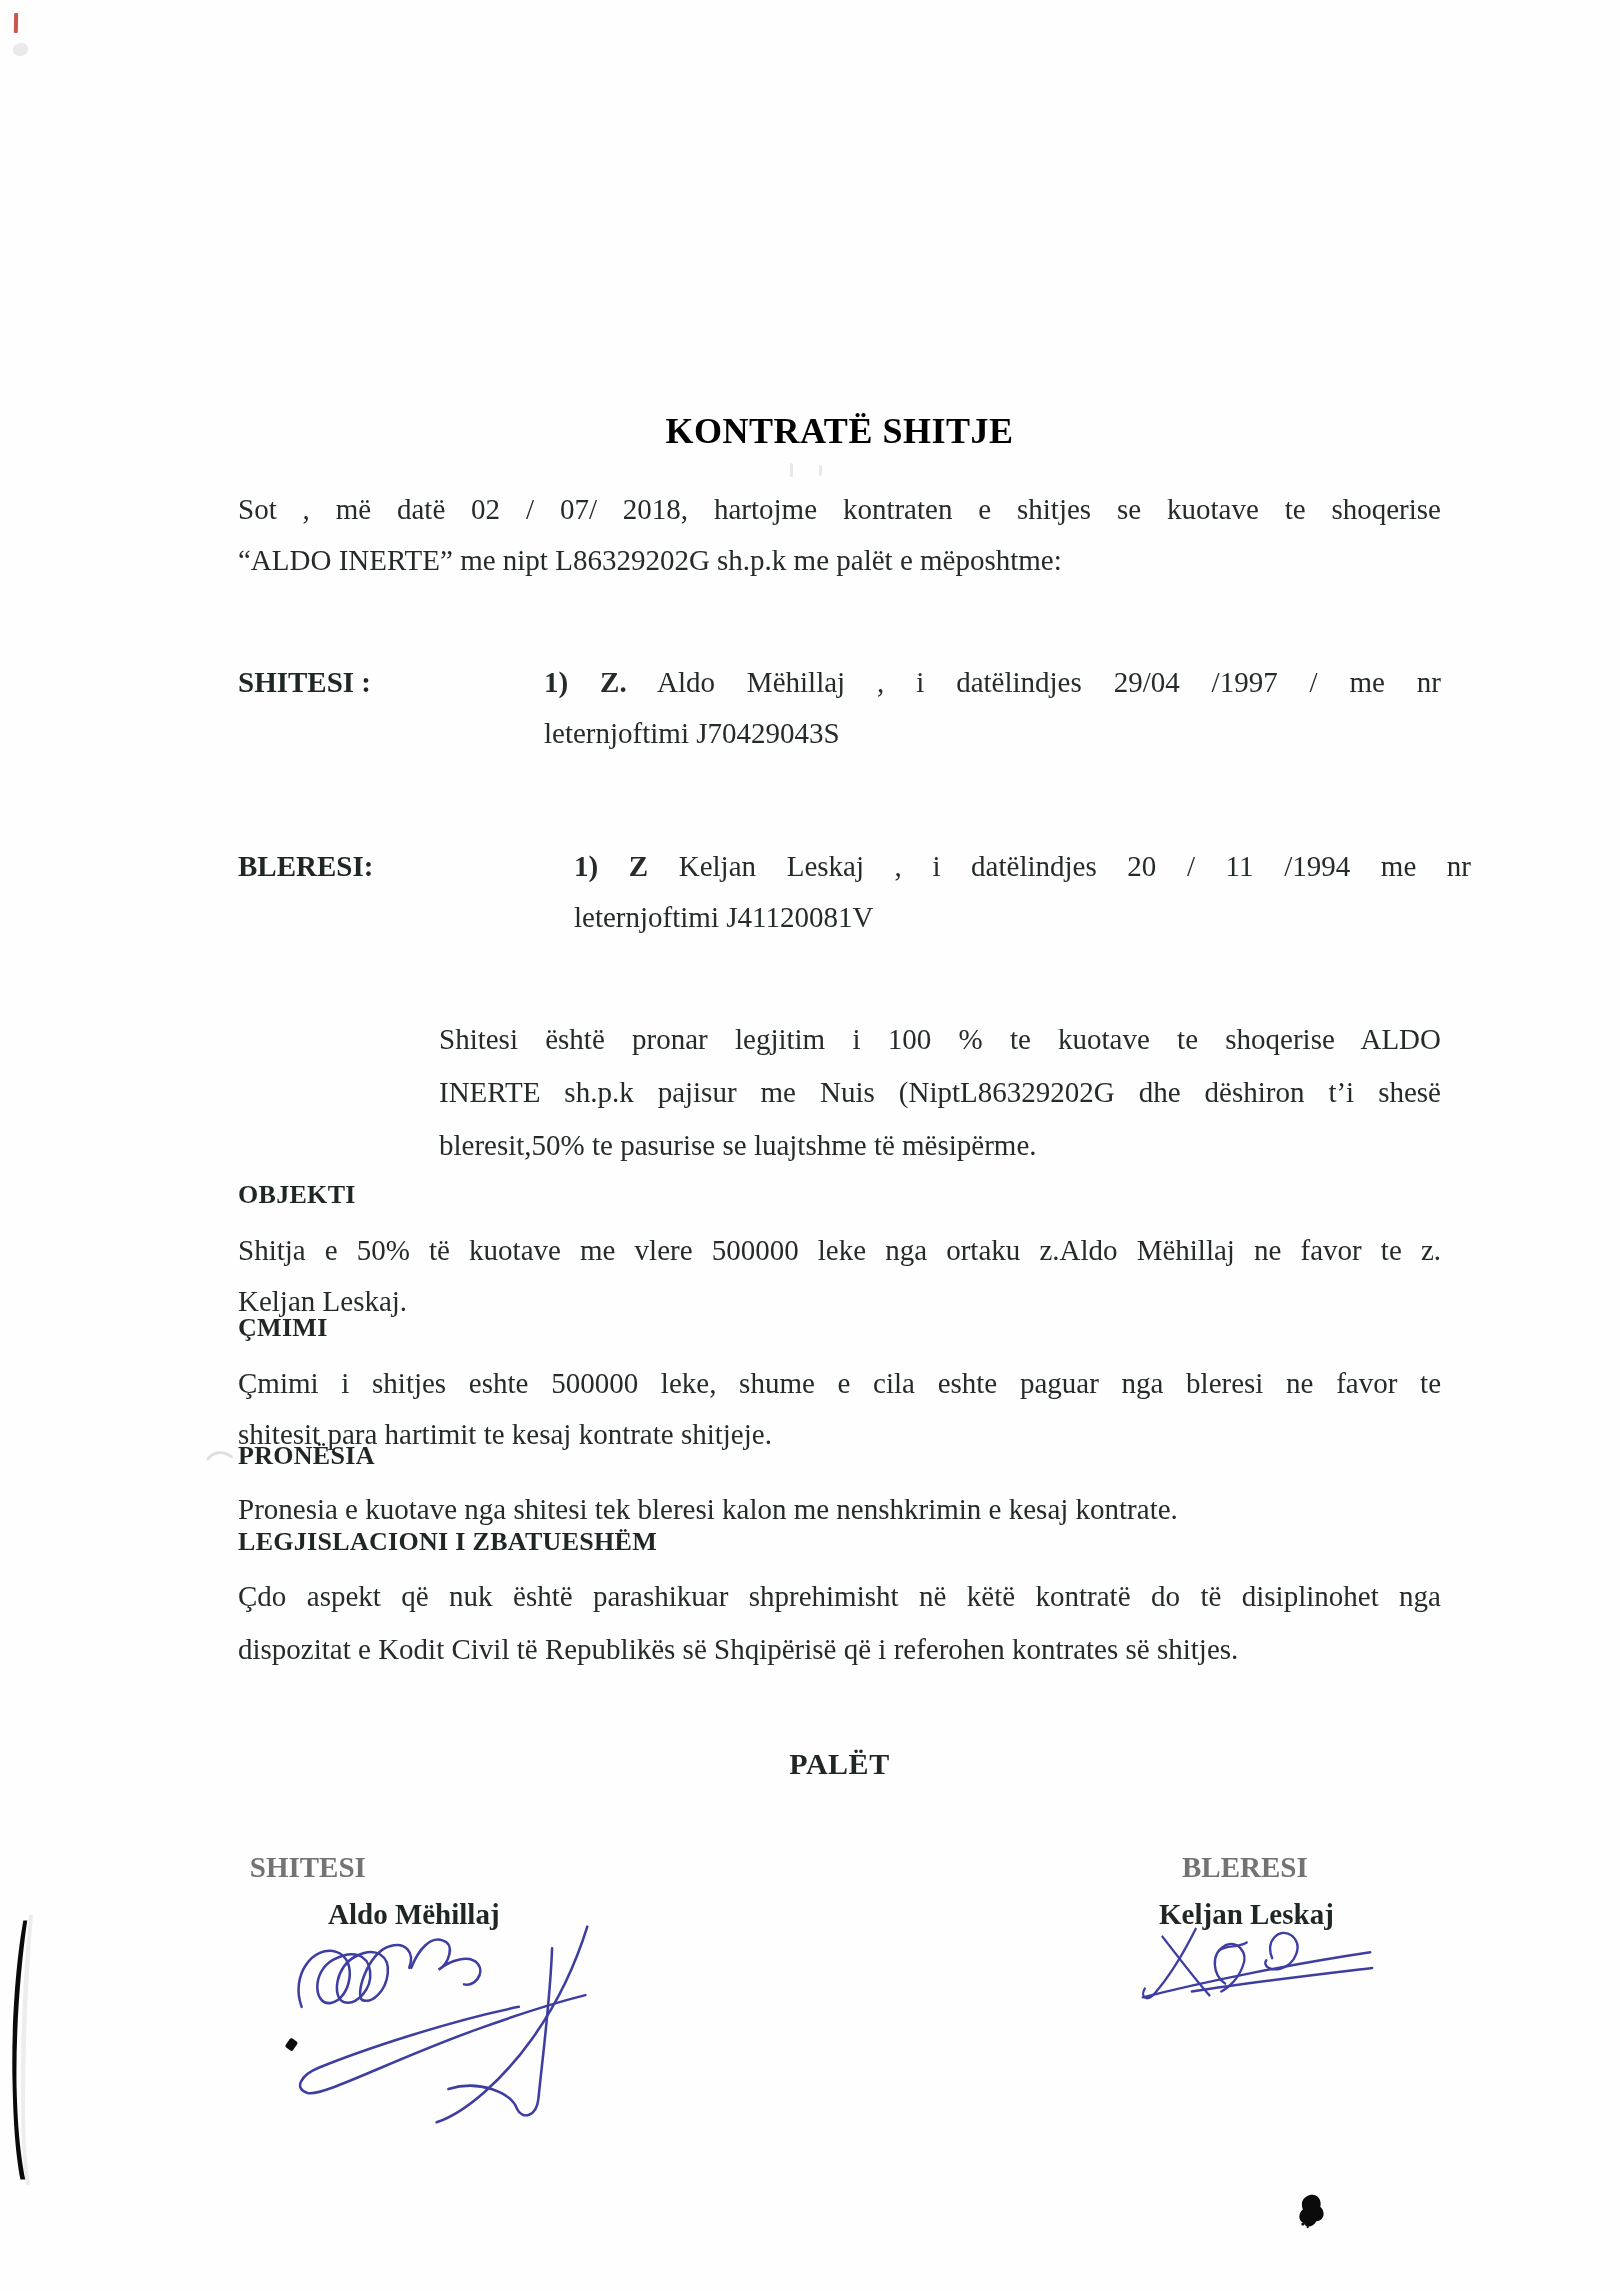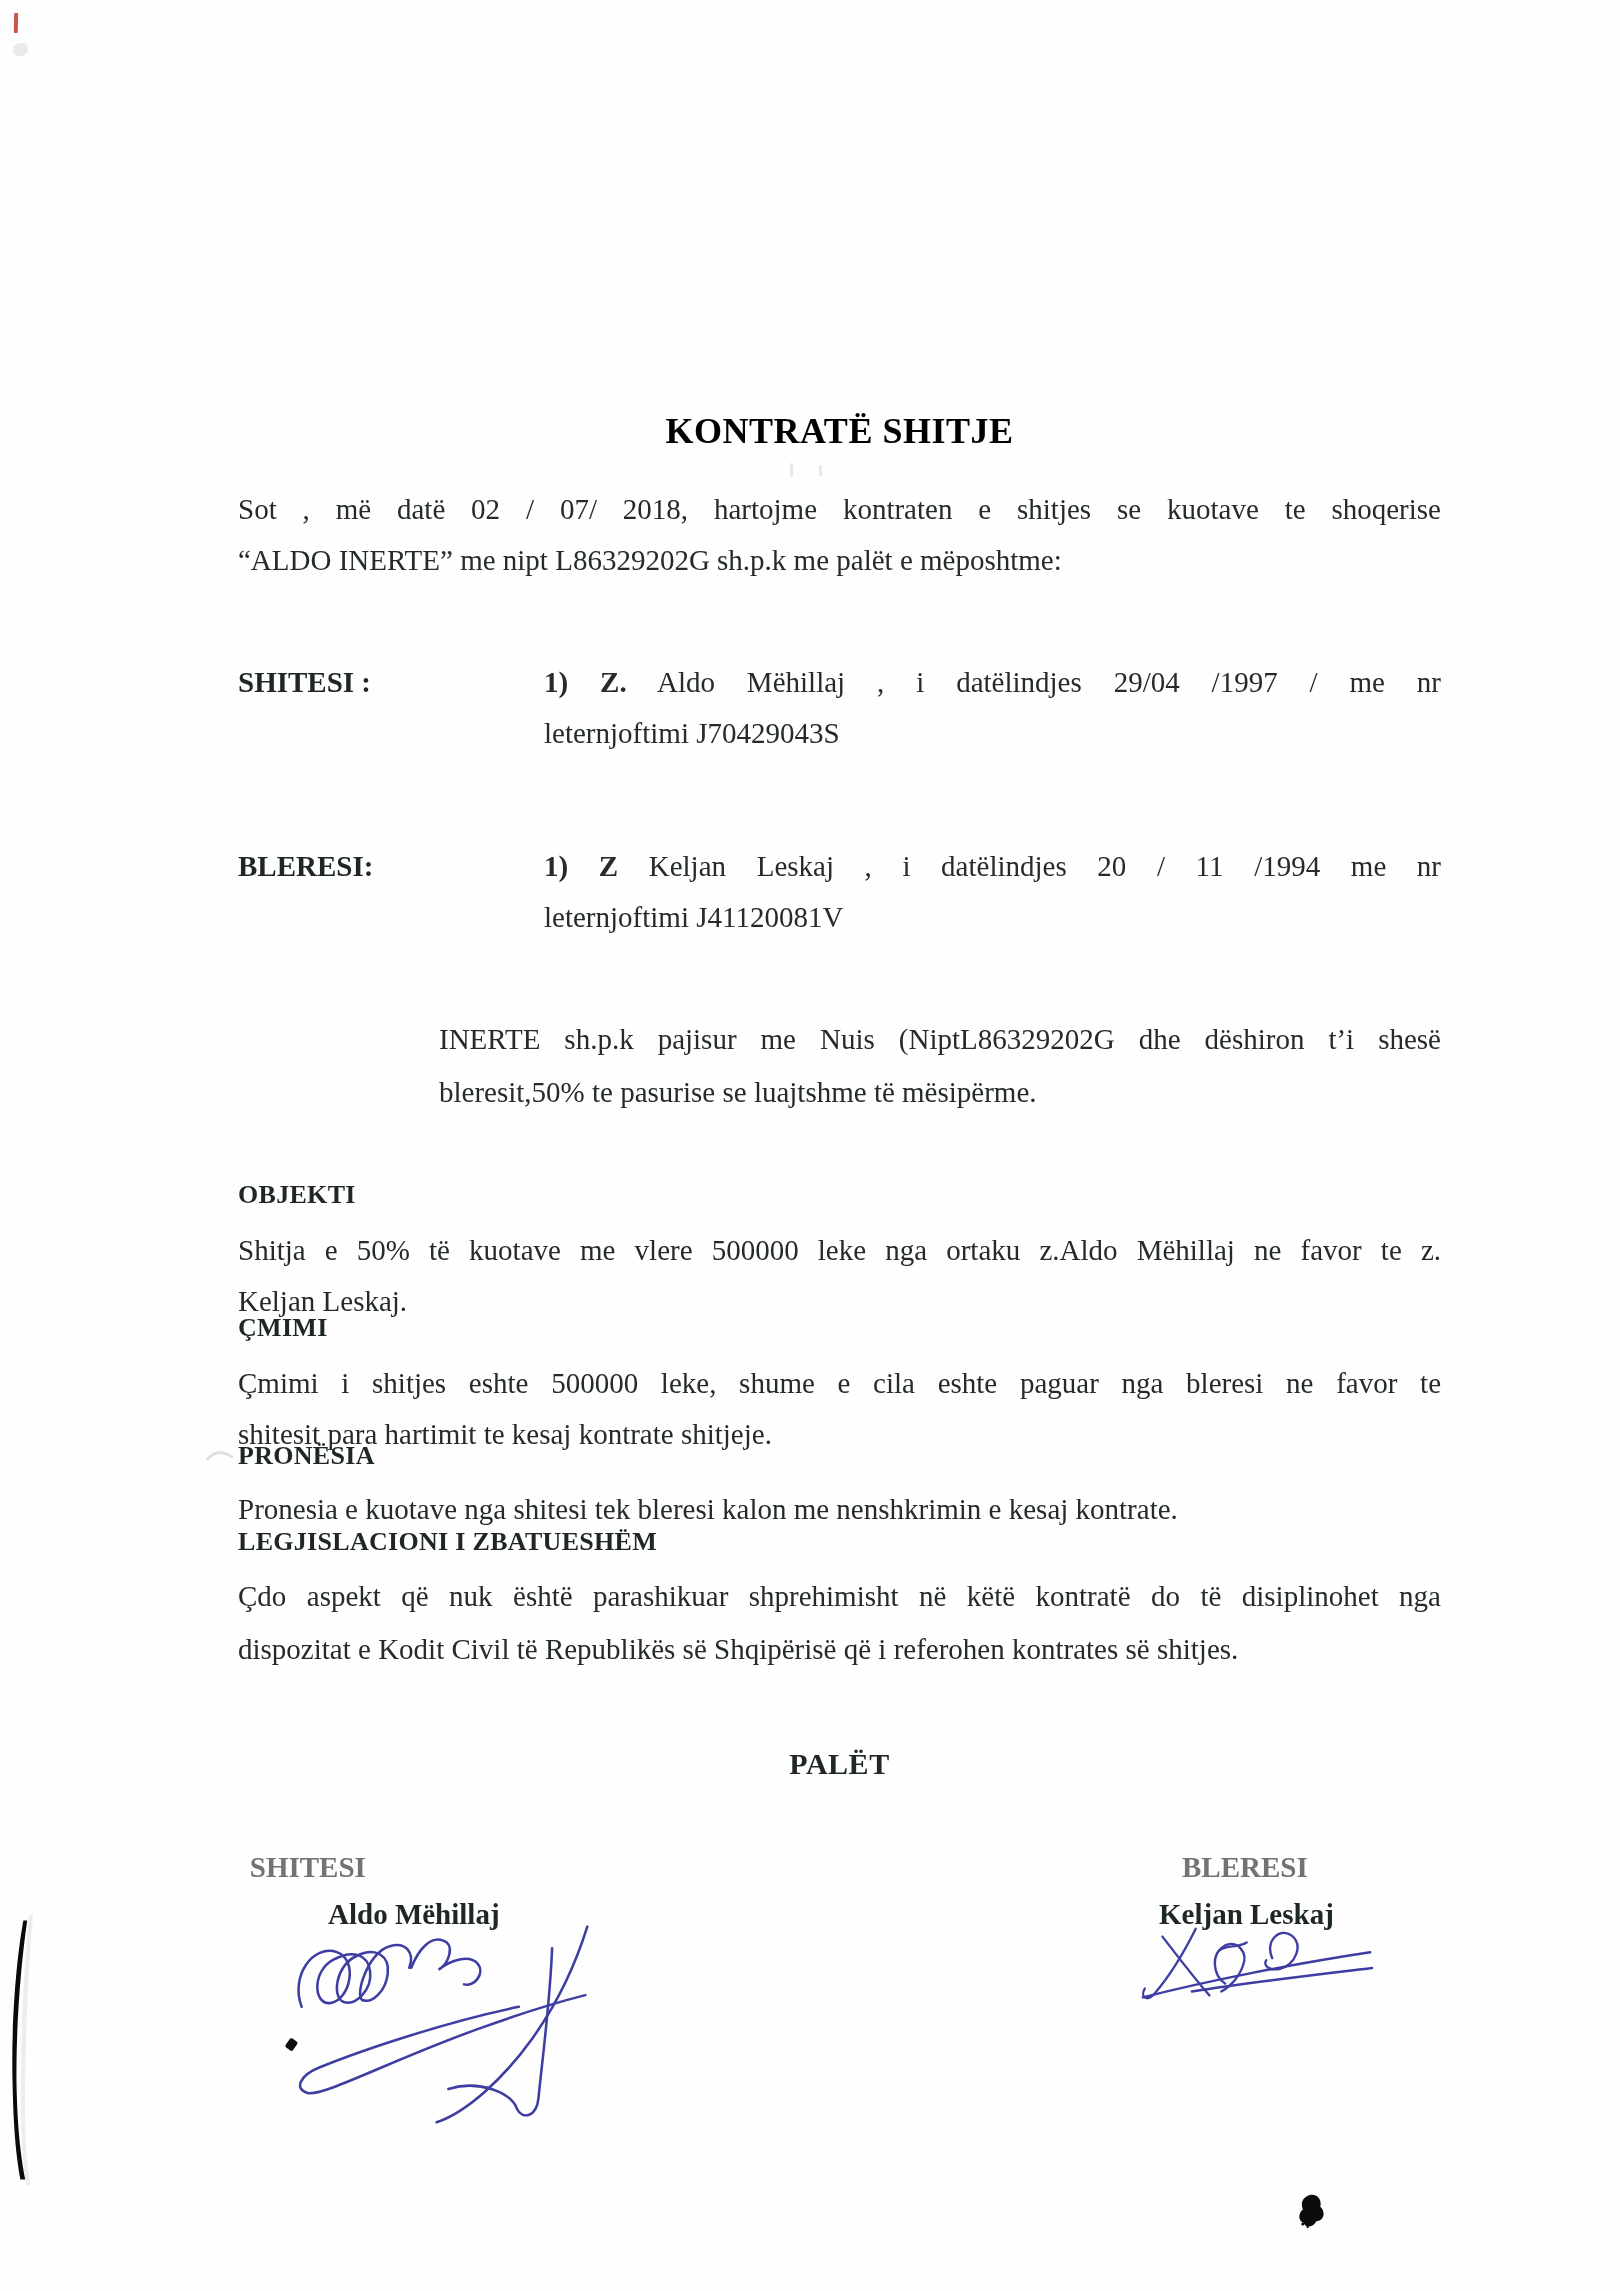--- a/index.html
+++ b/index.html
@@ -74,29 +74,30 @@
     </div>
 
     <div class="abs party" style="top:657px;width:1203px;">
       <div class="party-label">SHITESI :</div>
       <div class="party-body">
         <div class="line fill"><span class="bold">1) Z.</span> <span>Aldo Mëhillaj , i datëlindjes  29/04 /1997  /  me nr</span></div>
         <div class="line">leternjoftimi J70429043S</div>
       </div>
     </div>
 
-    <div class="abs party" style="top:841px;width:1203px;">
+    <div class="abs party" style="top:841px;width:1203px;gap:30px;">
       <div class="party-label">BLERESI:</div>
       <div class="party-body">
         <div class="line fill"><span class="bold">1) Z</span> <span>Keljan Leskaj  , i datëlindjes 20 / 11 /1994  me nr</span></div>
         <div class="line">leternjoftimi J41120081V</div>
       </div>
     </div>
 
     <div class="abs ownership" style="top:1013px;left:201px;">
+      <div class="line fill">Shitesi është pronar legjitim i 100 %  te kuotave te shoqerise ALDO</div>
       <div class="line fill">INERTE sh.p.k pajisur me Nuis (NiptL86329202G dhe dëshiron t’i shesë</div>
       <div class="line">bleresit,50% te pasurise se luajtshme të mësipërme.</div>
     </div>
 
     <div class="abs heading" style="top:1180px;">OBJEKTI</div>
     <div class="abs" style="top:1225px;width:1203px;">
       <div class="line fill">Shitja e 50% të kuotave me vlere 500000 leke nga ortaku z.Aldo Mëhillaj ne favor te  z.</div>
       <div class="line">Keljan Leskaj.</div>
     </div>
 

